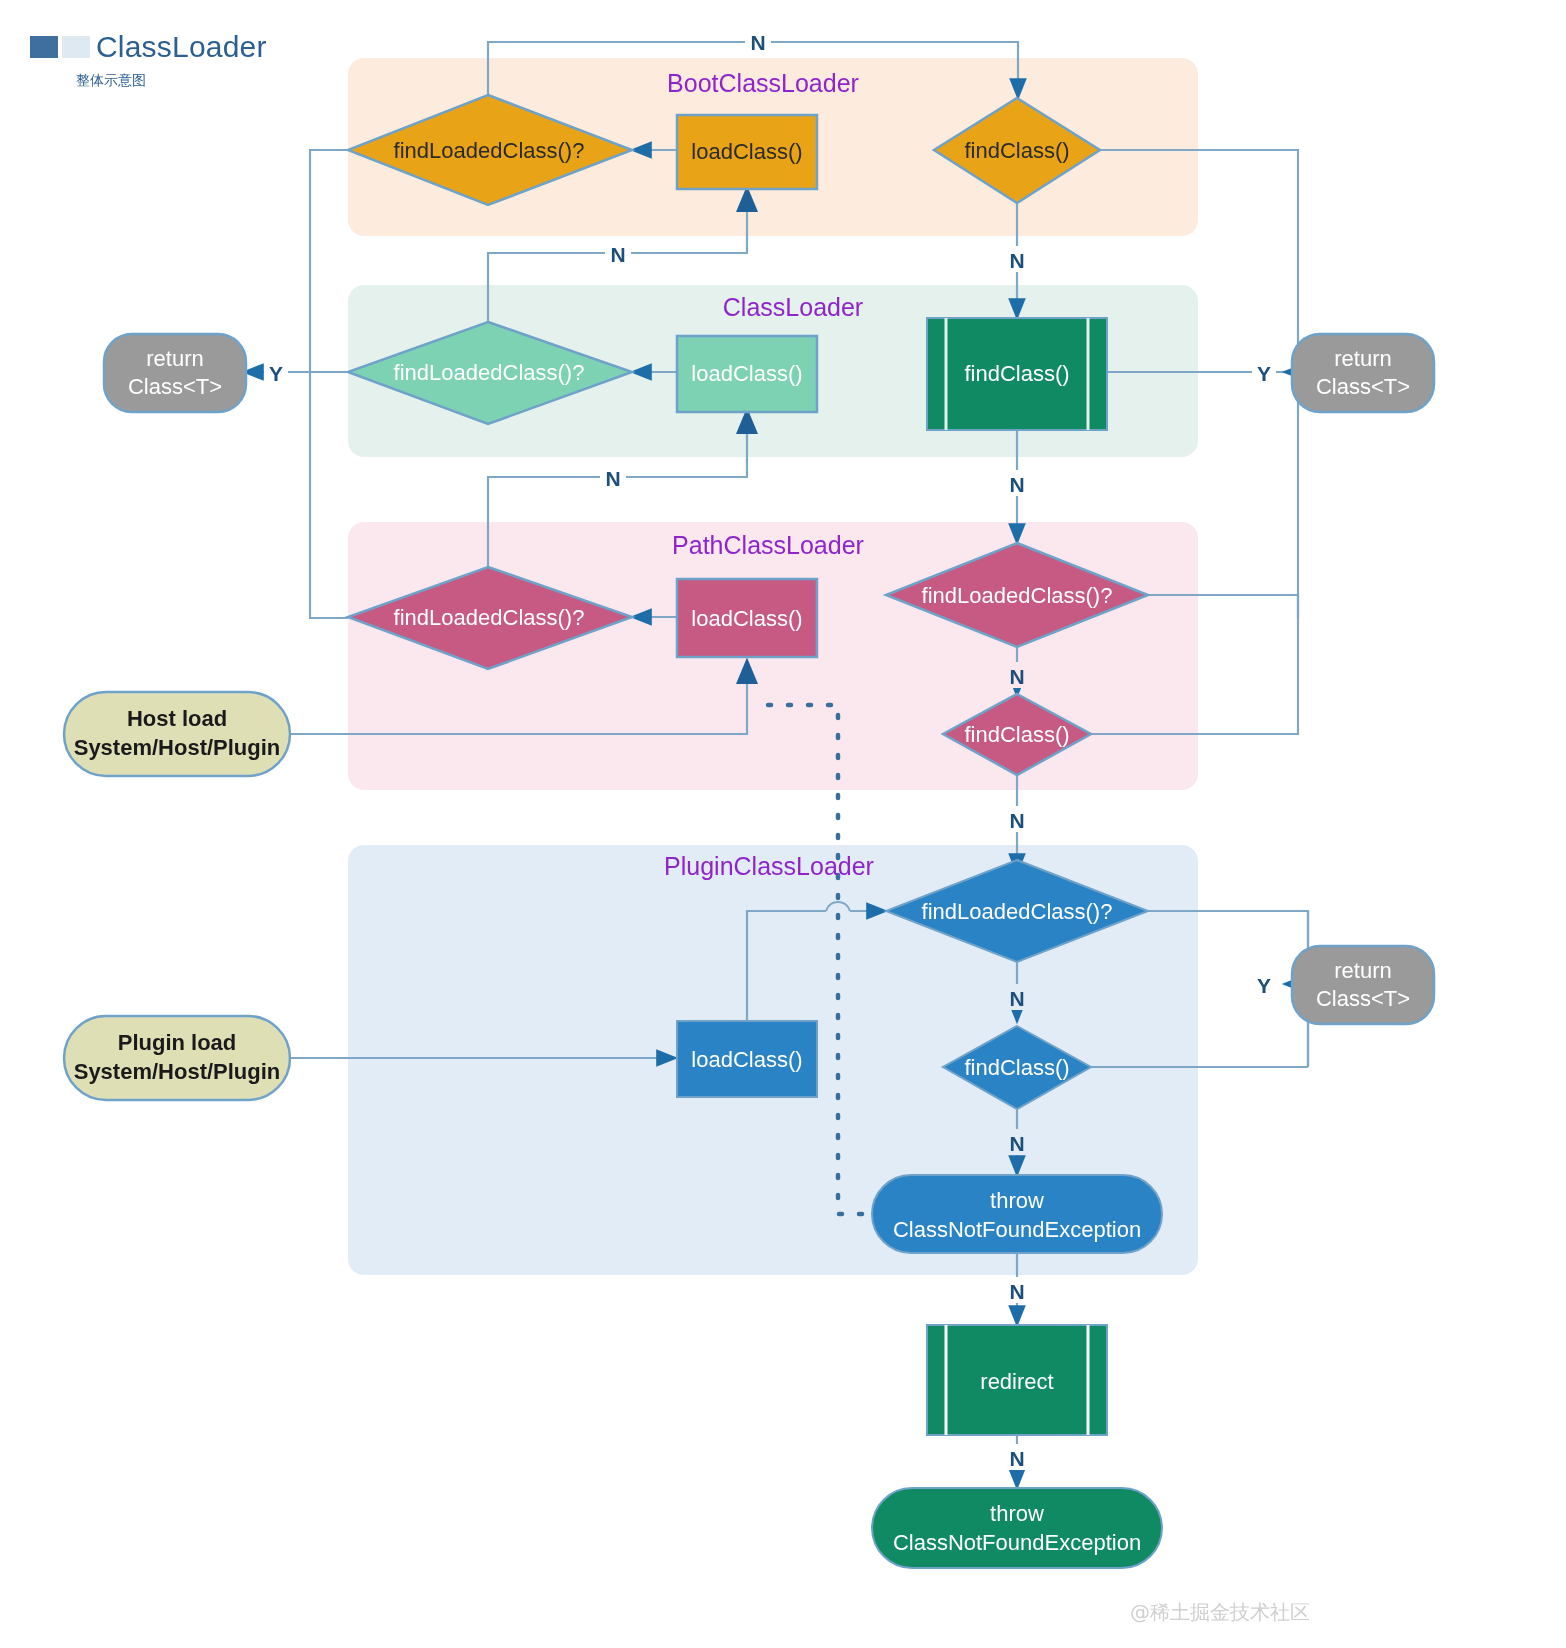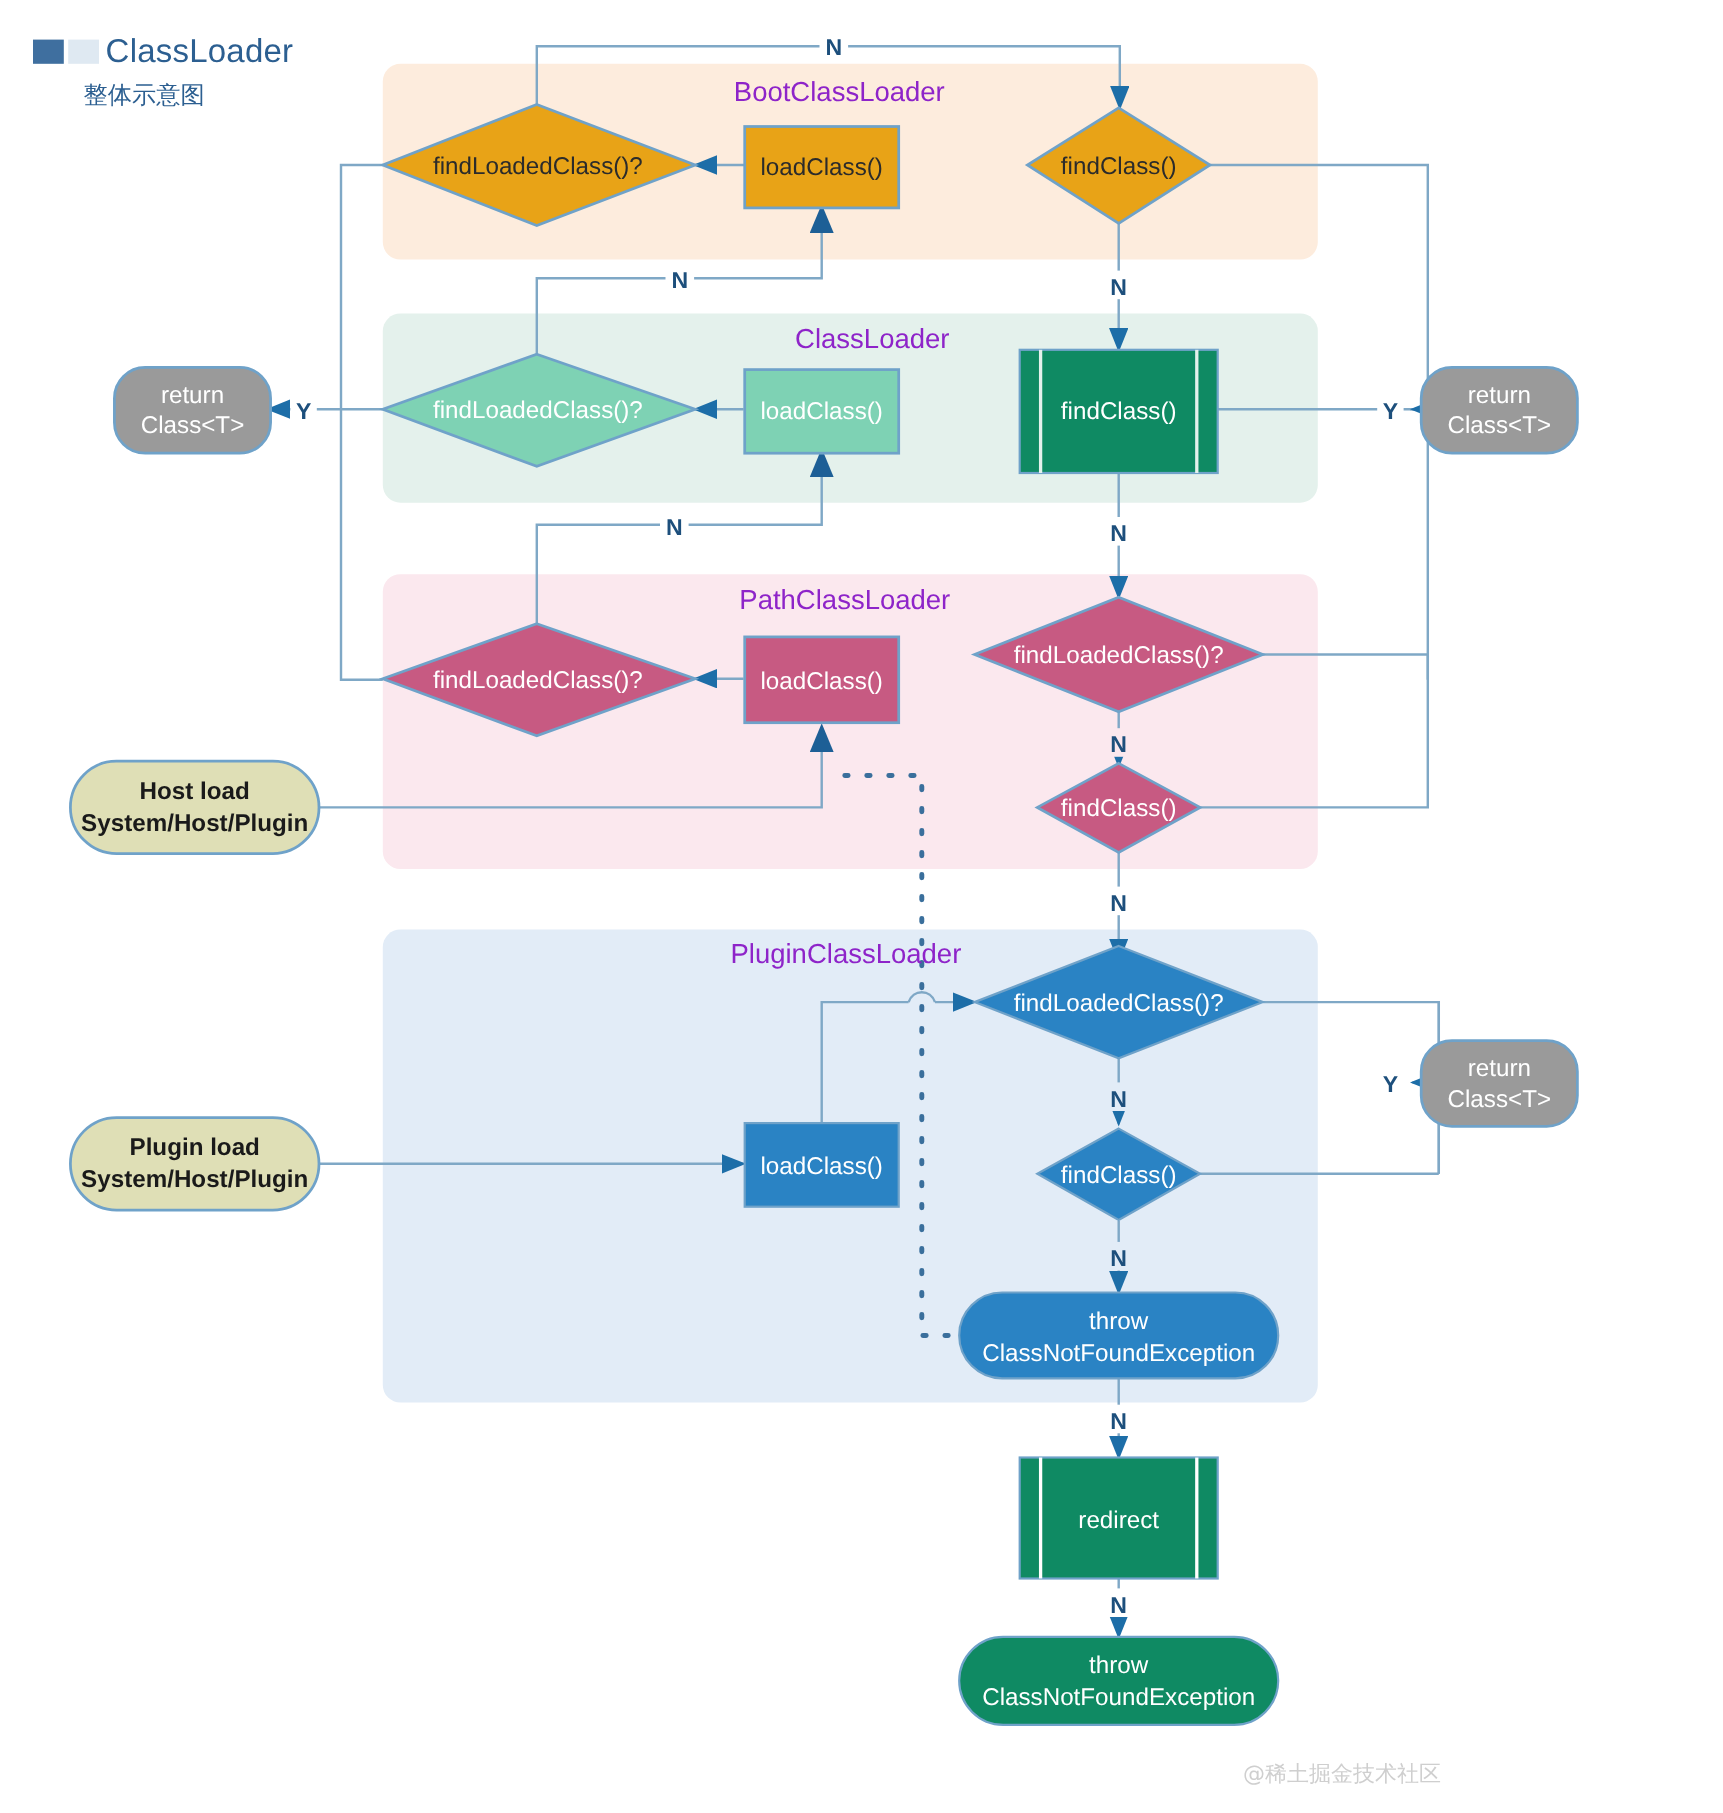--- a/index.html
+++ b/index.html
@@ -3,21 +3,21 @@
 <meta charset="utf-8">
 <style>
   html,body{margin:0;padding:0;background:#ffffff;}
   body{width:1566px;height:1648px;position:relative;overflow:hidden;
        font-family:"Liberation Sans","DejaVu Sans",sans-serif;}
   #stage{position:absolute;left:0;top:0;width:1338px;height:1648px;}
   svg{position:absolute;left:0;top:0;width:1566px;height:1648px;display:block;}
 
   .hdr-title{position:absolute;left:96px;top:30px;font-size:30px;color:#2c5f91;
              letter-spacing:.2px;font-weight:400;}
-  .hdr-sub{position:absolute;left:76px;top:72px;font-size:22px;color:#2c5f91;}
+  .hdr-sub{position:absolute;left:76px;top:72px;font-size:14px;color:#2c5f91;}
   .logo-sq{position:absolute;top:36px;width:28px;height:22px;}
   .logo-a{left:30px;background:#3f6f9f;}
   .logo-b{left:62px;background:#dfe9f2;}
   .watermark{position:absolute;right:28px;bottom:22px;font-size:20px;color:#cfcfcf;
              font-family:"DejaVu Sans",sans-serif;margin-left:16px;}
   .lgd-sq{position:absolute;left:678px;top:292px;width:40px;height:26px;
           background:#6b4a9b;}
   .lgd-sq2{position:absolute;left:700px;top:297px;width:24px;height:22px;
           background:#eaf5ef;opacity:.55;}
   text{font-family:"Liberation Sans","DejaVu Sans",sans-serif;}

